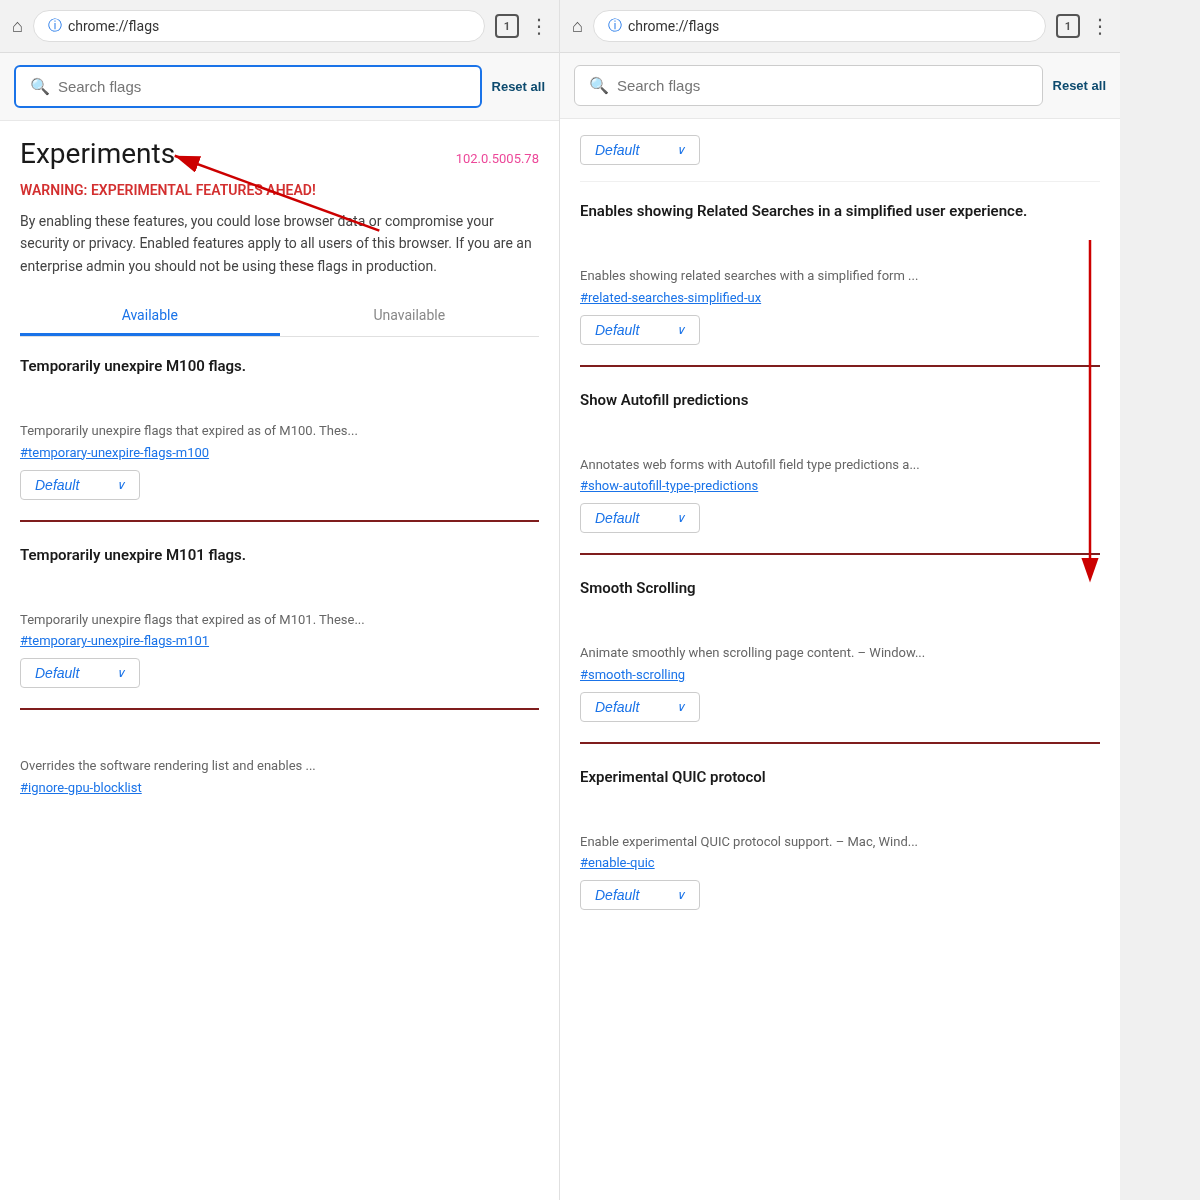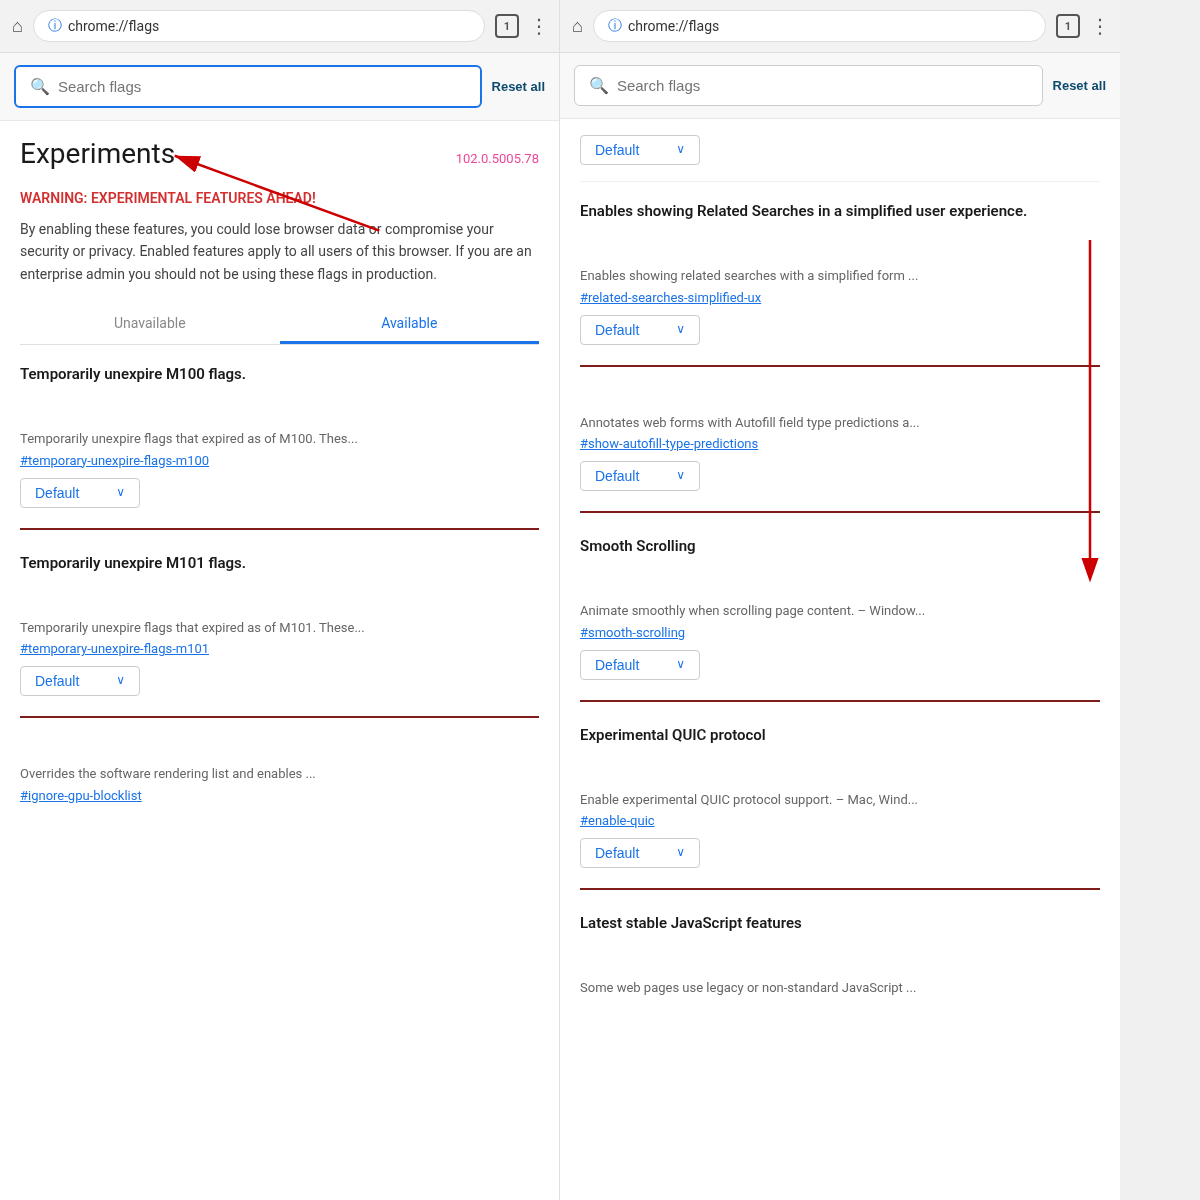--- a/index.html
+++ b/index.html
@@ -132,21 +132,21 @@
     .content-area {
       flex: 1;
       overflow-y: auto;
       padding: 16px 20px;
     }
 
     .page-title-row {
       display: flex;
       justify-content: space-between;
       align-items: baseline;
-      margin-bottom: 20px;
+      margin-bottom: 12px;
     }
 
     .page-title {
       font-size: 28px;
       font-weight: 400;
       color: #1a1a1a;
     }
 
     .version-text {
       font-size: 13px;
@@ -218,30 +218,32 @@
     .flag-link {
       font-size: 13px;
       color: #1a73e8;
       text-decoration: underline;
       display: block;
       margin-bottom: 10px;
     }
 
     .flag-dropdown {
       display: inline-flex;
+      align-items: center;
       gap: 8px;
       border: 1px solid #ccc;
       border-radius: 4px;
       padding: 6px 14px;
       font-size: 14px;
       color: #1a73e8;
       background: #fff;
       cursor: pointer;
       min-width: 120px;
       justify-content: space-between;
+      font-style: italic;
     }
 
     .chevron {
       font-size: 12px;
       color: #1a73e8;
     }
 
     
     .right-content {
       overflow-y: auto;
@@ -293,22 +295,22 @@
 
   <div class="content-area">
     <div class="page-title-row">
       <h1 class="page-title">Experiments</h1>
       <span class="version-text">102.0.5005.78</span>
     </div>
     <p class="warning-text">WARNING: EXPERIMENTAL FEATURES AHEAD!</p>
     <p class="description-text">By enabling these features, you could lose browser data or compromise your security or privacy. Enabled features apply to all users of this browser. If you are an enterprise admin you should not be using these flags in production.</p>
 
     <div class="tabs-row">
+      <div class="tab active">Available</div>
       <div class="tab">Unavailable</div>
-      <div class="tab active">Available</div>
     </div>
 
     <div class="flag-item">
       <div class="flag-title">Temporarily unexpire M100 flags.</div>
       <div class="flag-desc">Temporarily unexpire flags that expired as of M100. Thes...</div>
       <a class="flag-link">#temporary-unexpire-flags-m100</a>
       <button class="flag-dropdown">
         <span>Default</span>
         <span class="chevron">∨</span>
       </button>
@@ -374,20 +376,21 @@
       <div class="flag-title">Enables showing Related Searches in a simplified user experience.</div>
       <div class="flag-desc">Enables showing related searches with a simplified form ...</div>
       <a class="flag-link">#related-searches-simplified-ux</a>
       <button class="flag-dropdown">
         <span>Default</span>
         <span class="chevron">∨</span>
       </button>
     </div>
 
     <div class="flag-item">
+      <div class="flag-title">Show Autofill predictions</div>
       <div class="flag-desc">Annotates web forms with Autofill field type predictions a...</div>
       <a class="flag-link">#show-autofill-type-predictions</a>
       <button class="flag-dropdown">
         <span>Default</span>
         <span class="chevron">∨</span>
       </button>
     </div>
 
     <div class="flag-item">
       <div class="flag-title">Smooth Scrolling</div>
@@ -402,24 +405,20 @@
     <div class="flag-item">
       <div class="flag-title">Experimental QUIC protocol</div>
       <div class="flag-desc">Enable experimental QUIC protocol support. – Mac, Wind...</div>
       <a class="flag-link">#enable-quic</a>
       <button class="flag-dropdown">
         <span>Default</span>
         <span class="chevron">∨</span>
       </button>
     </div>
 
-    <div class="flag-item">
-      <div class="flag-title">Latest stable JavaScript features</div>
-      <div class="flag-desc">Some web pages use legacy or non-standard JavaScript ...</div>
-    </div>
 
   </div>
 
   <svg class="annotation-layer" viewBox="0 0 560 1200">
     <defs>
       <marker id="arrowhead-right" markerWidth="10" markerHeight="7" refX="5" refY="3.5" orient="auto">
         <polygon points="0 0, 10 3.5, 0 7" fill="#cc0000"></polygon>
       </marker>
     </defs>
     <line x1="530" y1="240" x2="530" y2="570" stroke="#cc0000" stroke-width="2.5" marker-end="url(#arrowhead-right)"></line>

